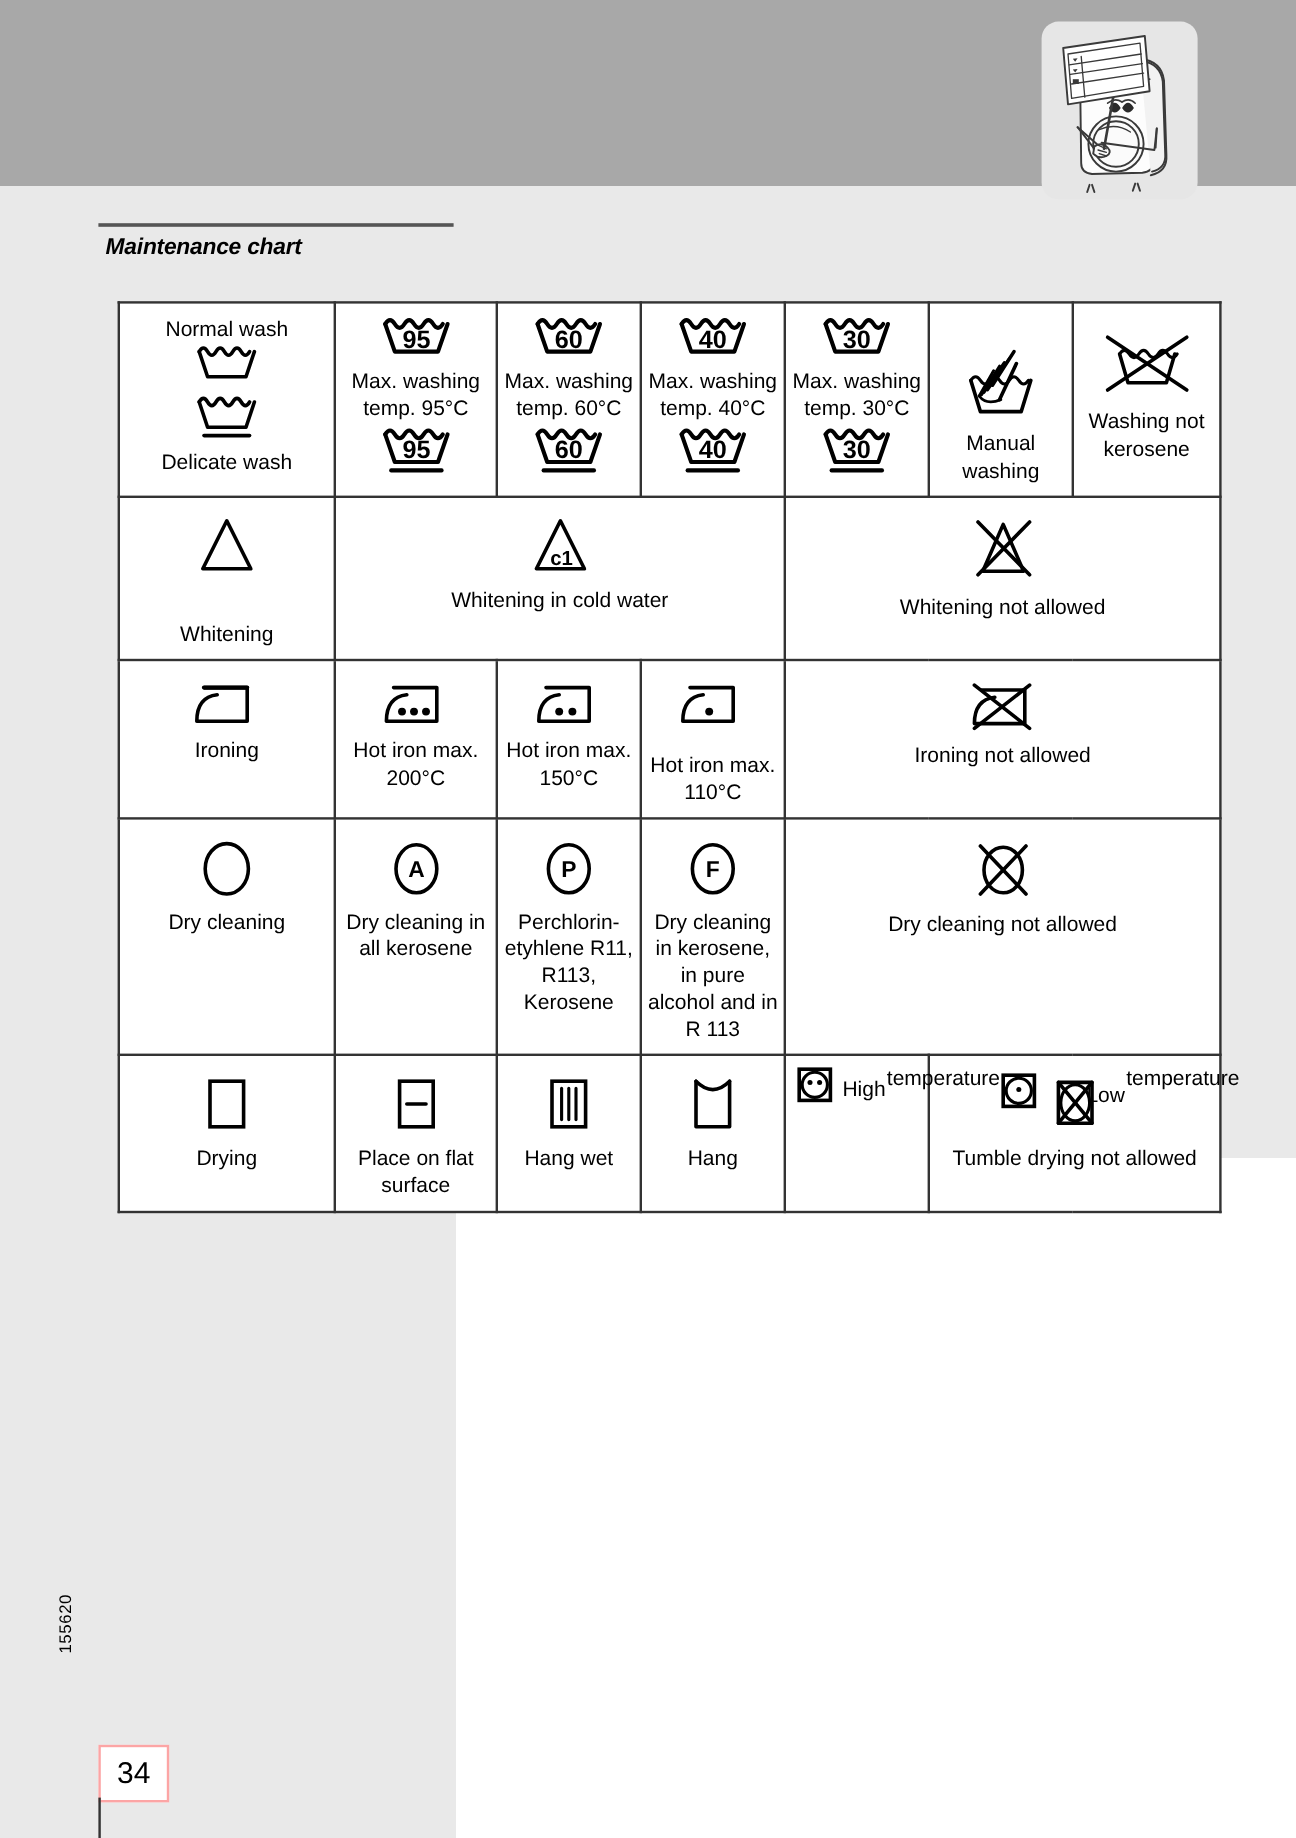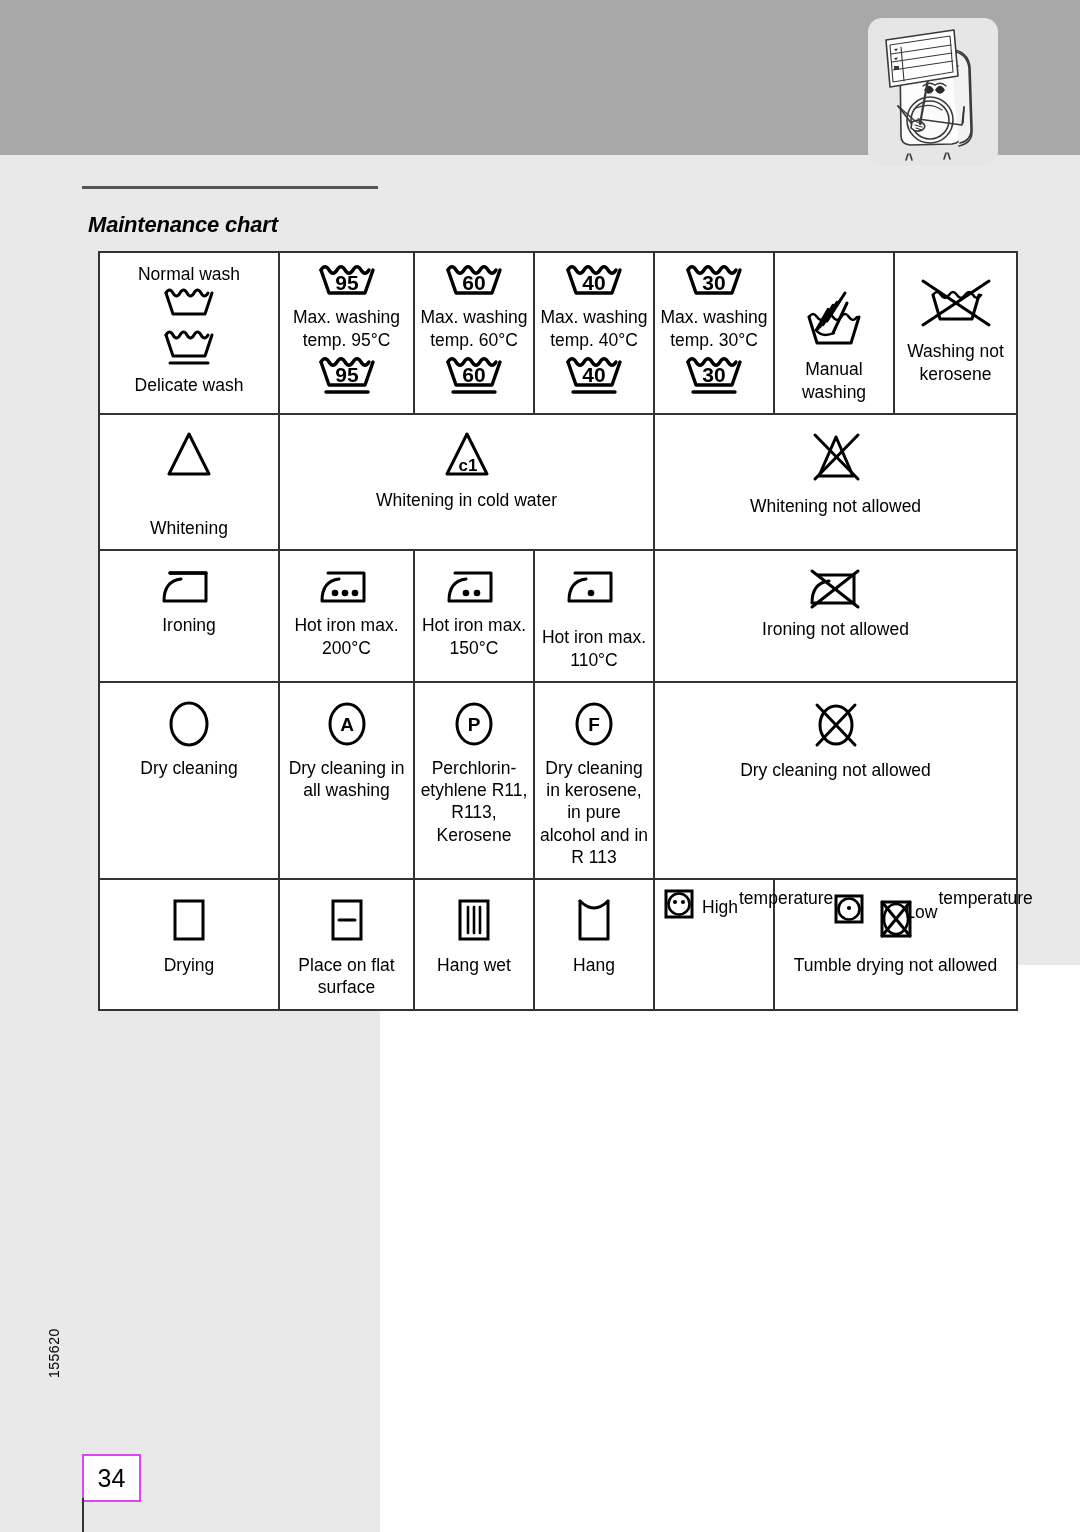--- a/index.html
+++ b/index.html
@@ -27,22 +27,22 @@
     background:#e6e6e6;border-radius:14px;
   }
   .illus-box svg{position:absolute;left:0;top:0;}
 
   
   .rule{
     position:absolute;left:82px;top:186px;width:296px;height:0;
     border-top:3px solid #555;
   }
   .chart-title{
-    position:absolute;left:88px;top:212px;
-    font-size:22px;font-weight:bold;font-style:italic;
+    position:absolute;left:88px;top:196px;
+    font-size:19px;font-weight:bold;font-style:italic;
     letter-spacing:-0.2px;
     white-space:nowrap;
   }
 
   
   .mtable{
     position:absolute;left:98px;top:251px;width:918px;
     border-collapse:collapse;
     table-layout:fixed;
   }
@@ -69,21 +69,21 @@
   .docnum{
     position:absolute;left:46px;top:1378px;
     font-size:14px;
     transform:rotate(-90deg);
     transform-origin:left top;
     white-space:nowrap;
     letter-spacing:0.5px;
   }
   .pagebox{
     position:absolute;left:82px;top:1454px;width:55px;height:44px;
-    border:2px solid #d946ef;background:#fff;
+    border:2px solid #fca5a5;background:#fff;
     display:flex;align-items:center;justify-content:center;
     font-size:25px;
   }
   .pagestem{
     position:absolute;left:82px;top:1498px;width:0;height:34px;
     border-left:2px solid #333;
   }
 </style>
 </head>
 <body>
@@ -453,21 +453,21 @@
     </td>
 
     <td>
       <div class="cellwrap" style="padding-top:8px;">
         <span class="sym">
           <svg width="50" height="50" viewBox="0 0 50 50">
             <ellipse cx="25" cy="25" rx="17" ry="20" fill="none" stroke="#000" stroke-width="3"></ellipse>
             <text x="25" y="32" font-family="Liberation Sans, sans-serif" font-size="19" font-weight="bold" text-anchor="middle" fill="#000">A</text>
           </svg>
         </span>
-        <span class="lbl">Dry cleaning in all washing</span>
+        <span class="lbl">Dry cleaning in all kerosene</span>
       </div>
     </td>
 
     <td>
       <div class="cellwrap" style="padding-top:8px;">
         <span class="sym">
           <svg width="50" height="50" viewBox="0 0 50 50">
             <ellipse cx="25" cy="25" rx="17" ry="20" fill="none" stroke="#000" stroke-width="3"></ellipse>
             <text x="25" y="32" font-family="Liberation Sans, sans-serif" font-size="19" font-weight="bold" text-anchor="middle" fill="#000">P</text>
           </svg>

